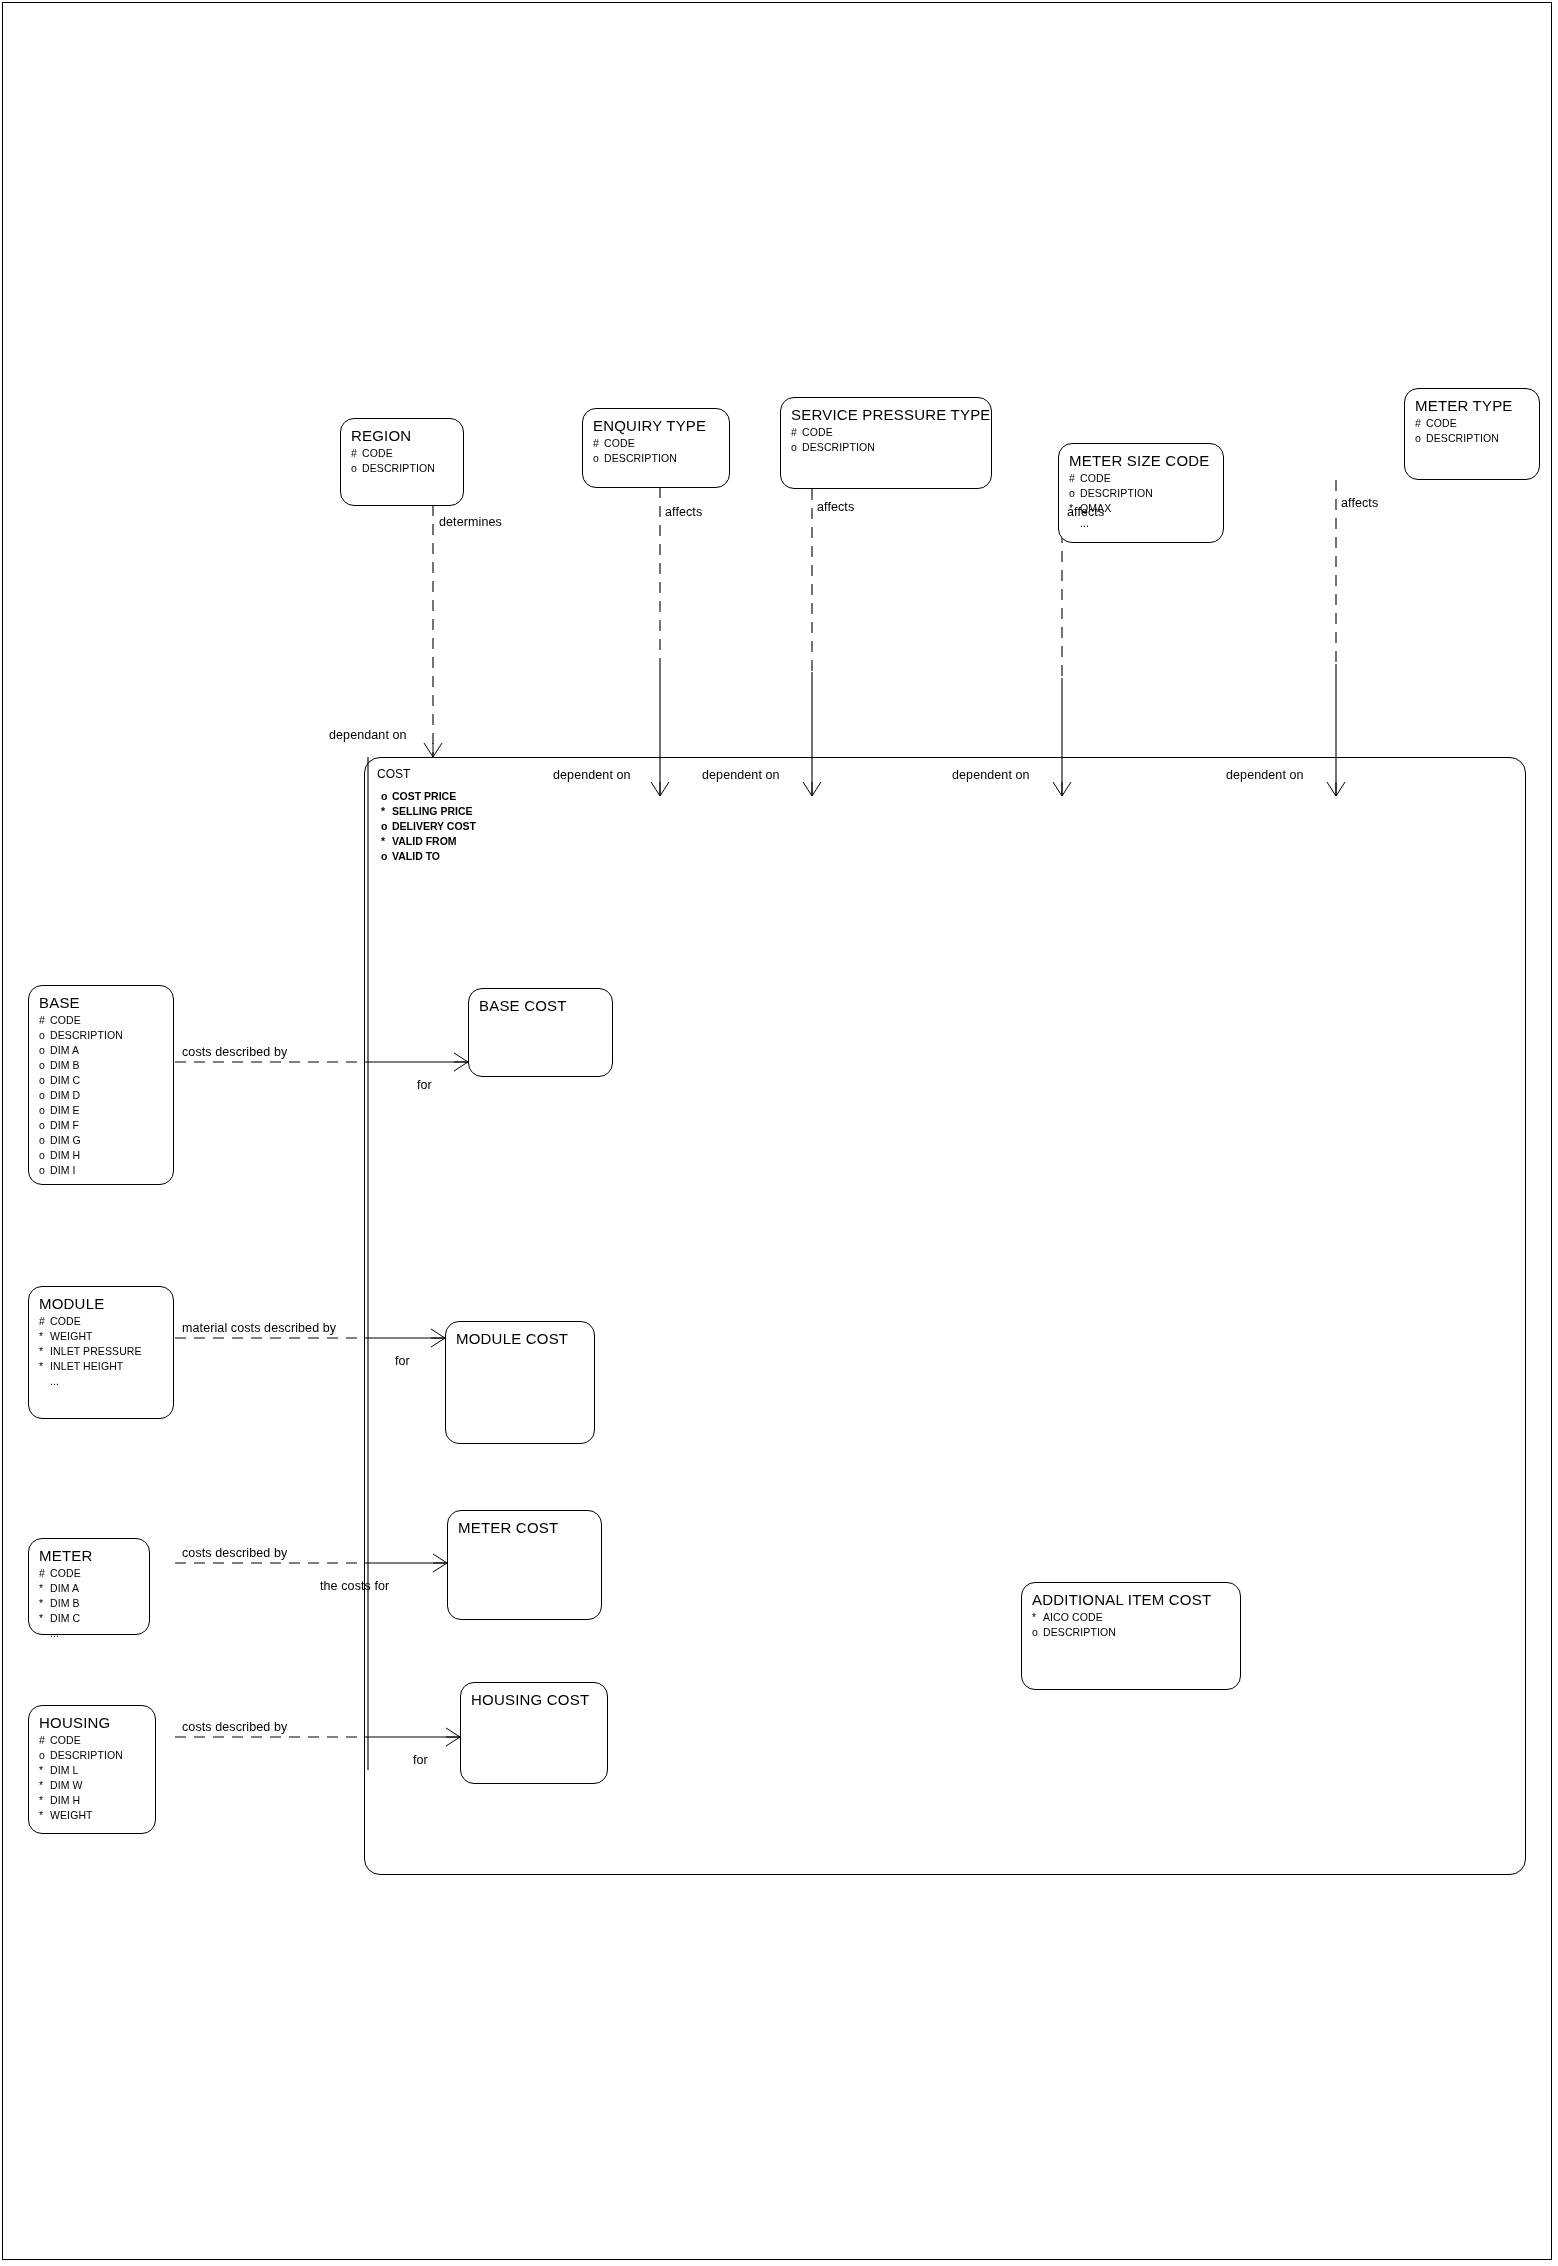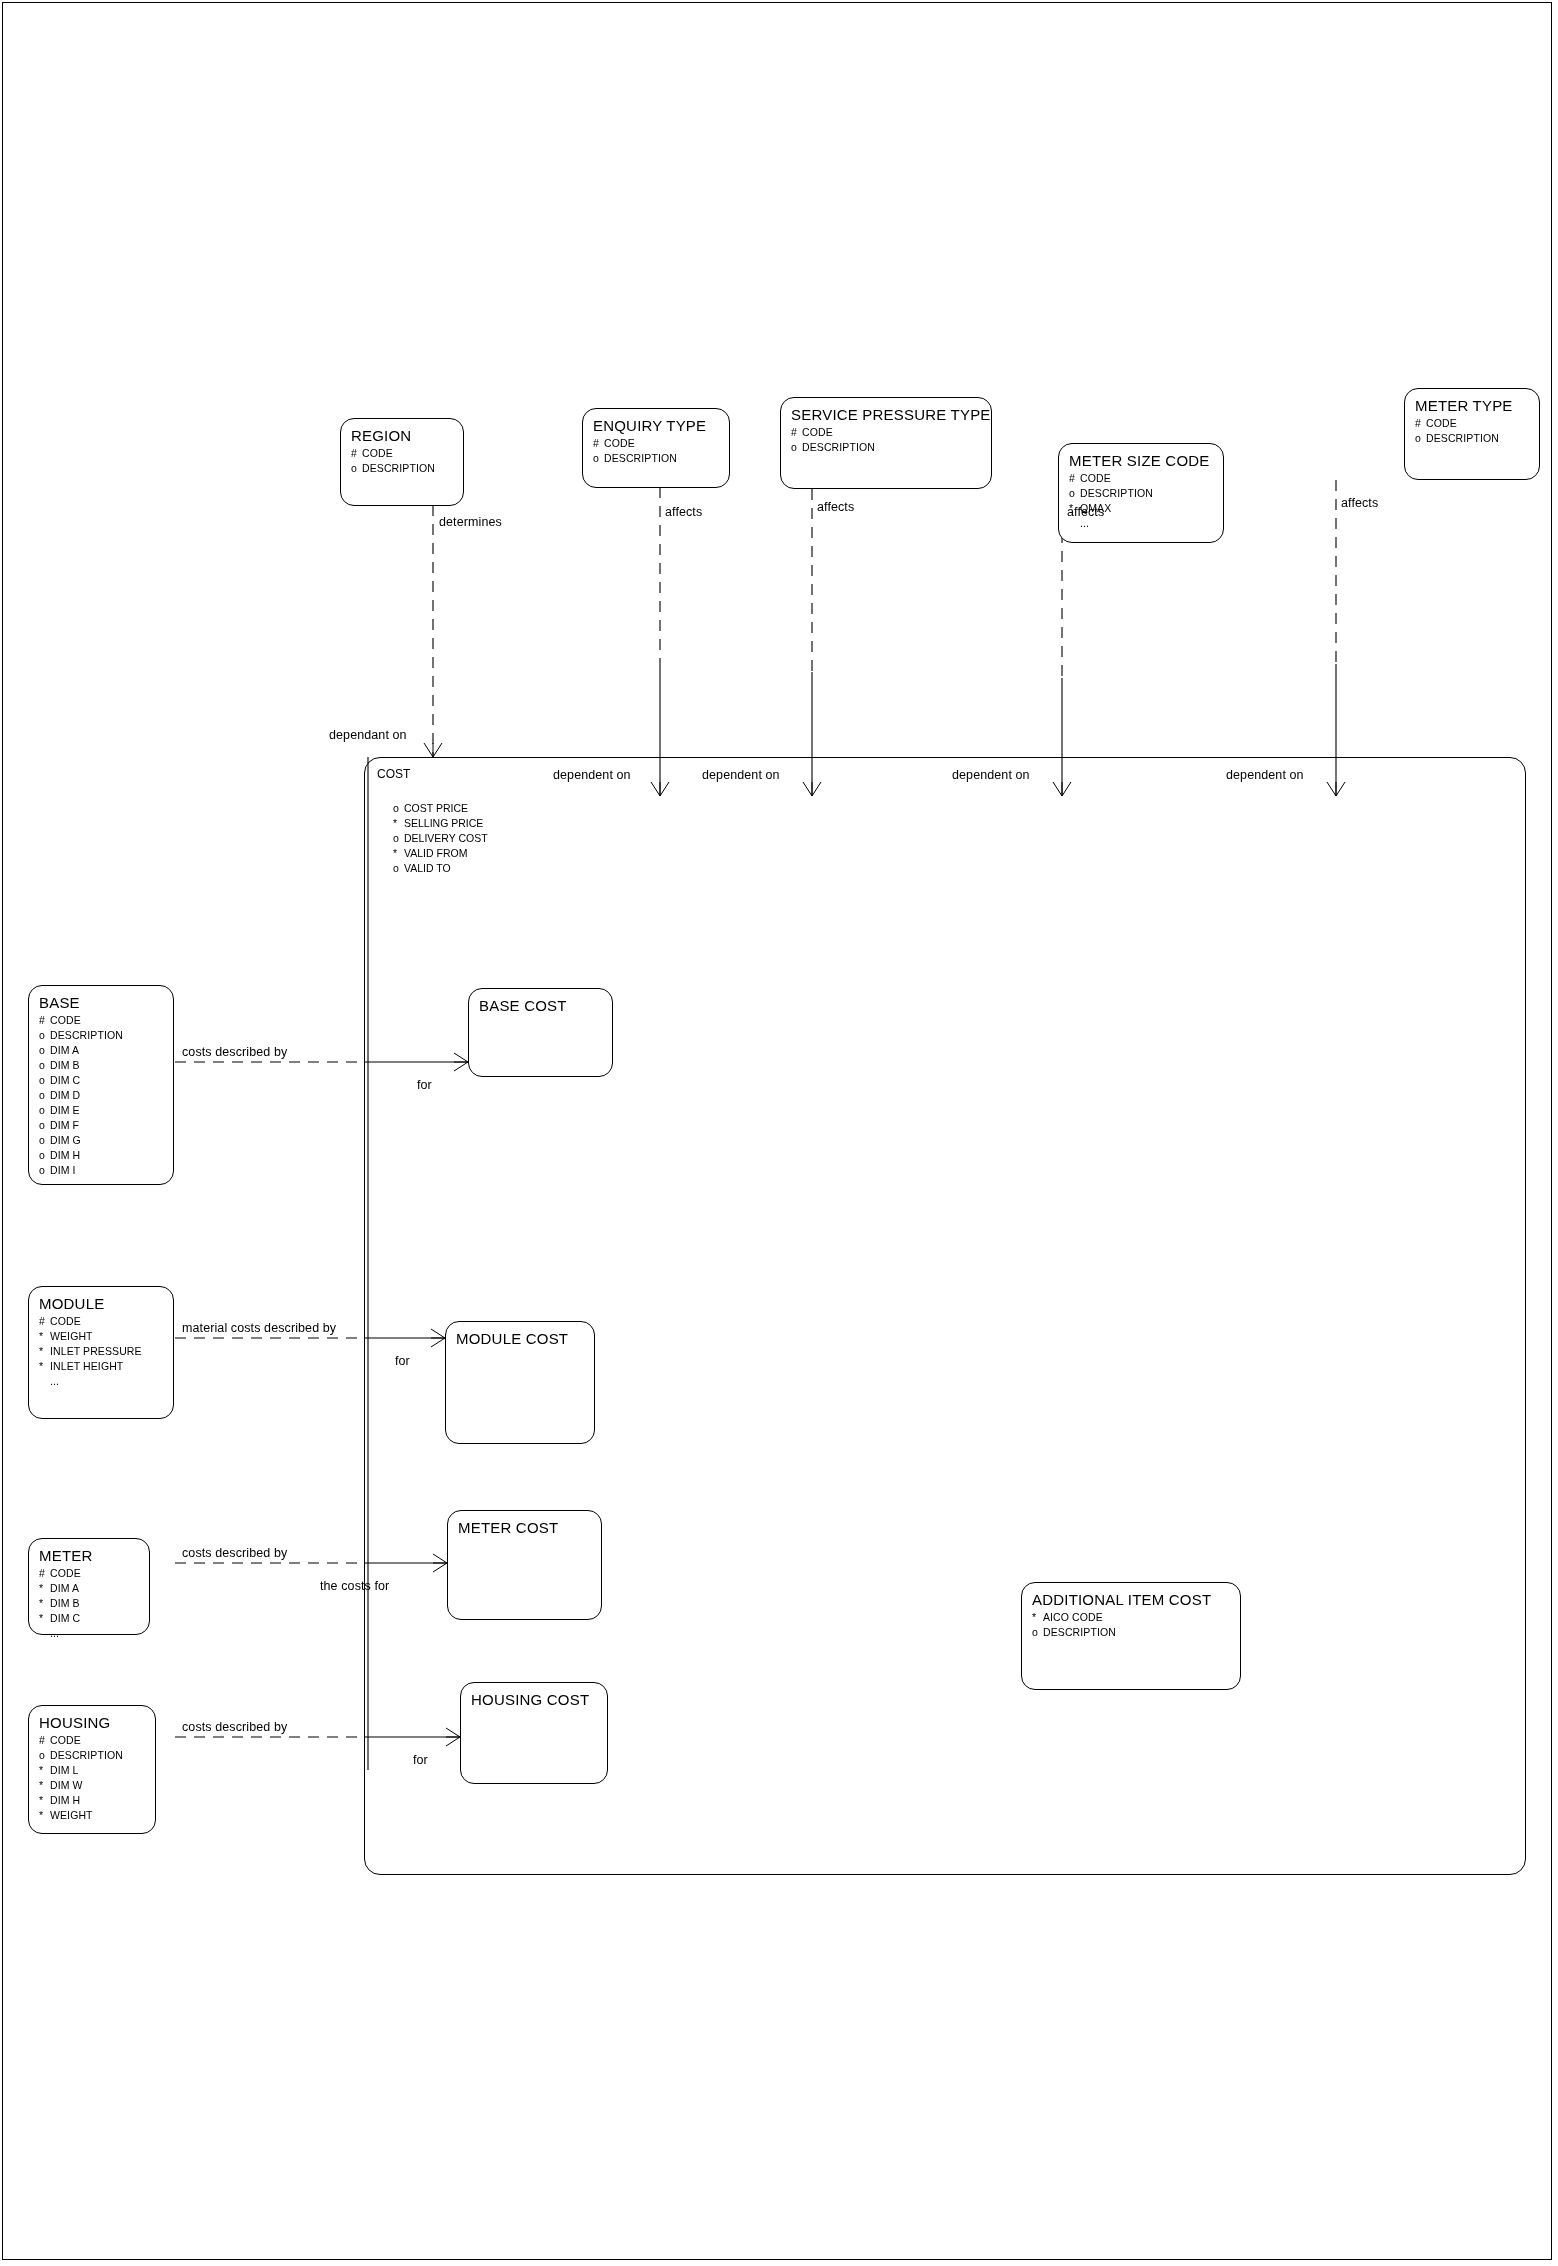--- a/index.html
+++ b/index.html
@@ -72,22 +72,23 @@
     box-sizing: border-box;
   }
   .container-entity .ename {
     font-size: 12px;
     line-height: 17px;
     padding: 8px 0 2px 12px;
     white-space: nowrap;
   }
   .container-entity ul.attrs {
     list-style: none;
-    margin: 16px;
+    margin: 4px;
     padding: 0 0 0 12px;
+    font-weight: bold;
   }
   .container-entity ul.attrs li {
     font-size: 10.5px;
     line-height: 15px;
     white-space: nowrap;
   }
   .container-entity ul.attrs li .mk {
     display: inline-block;
     width: 11px;
   }

